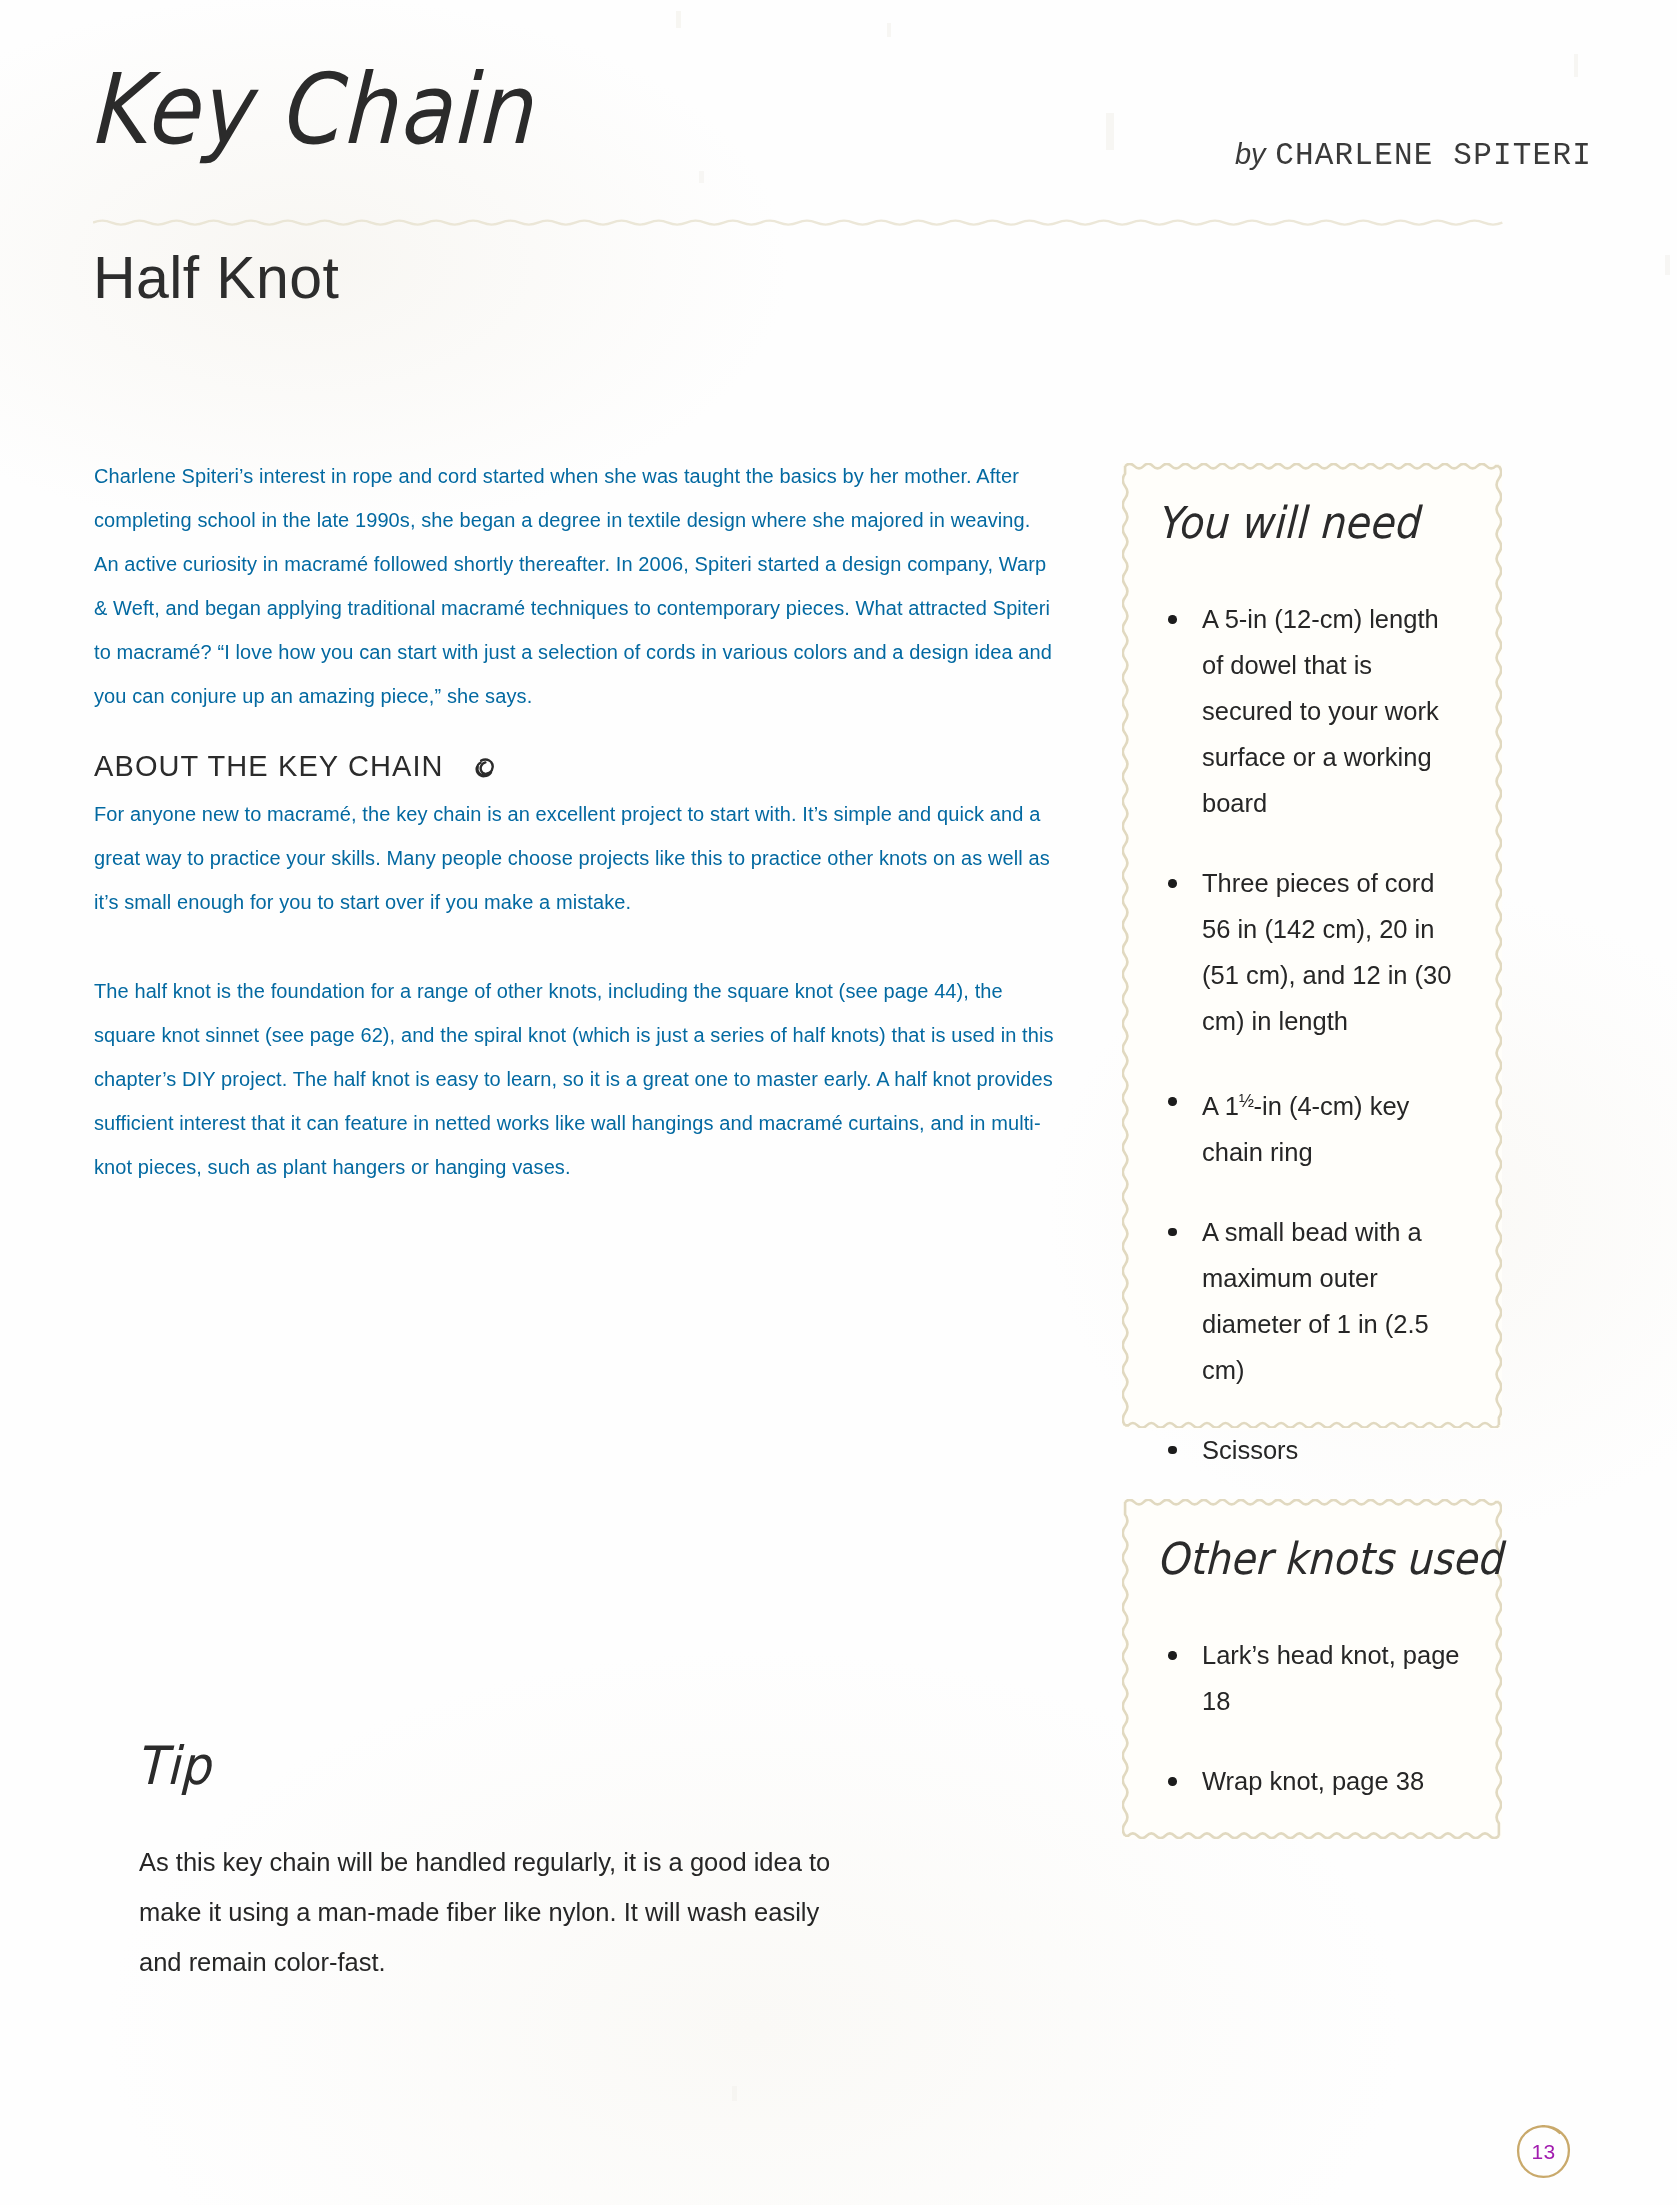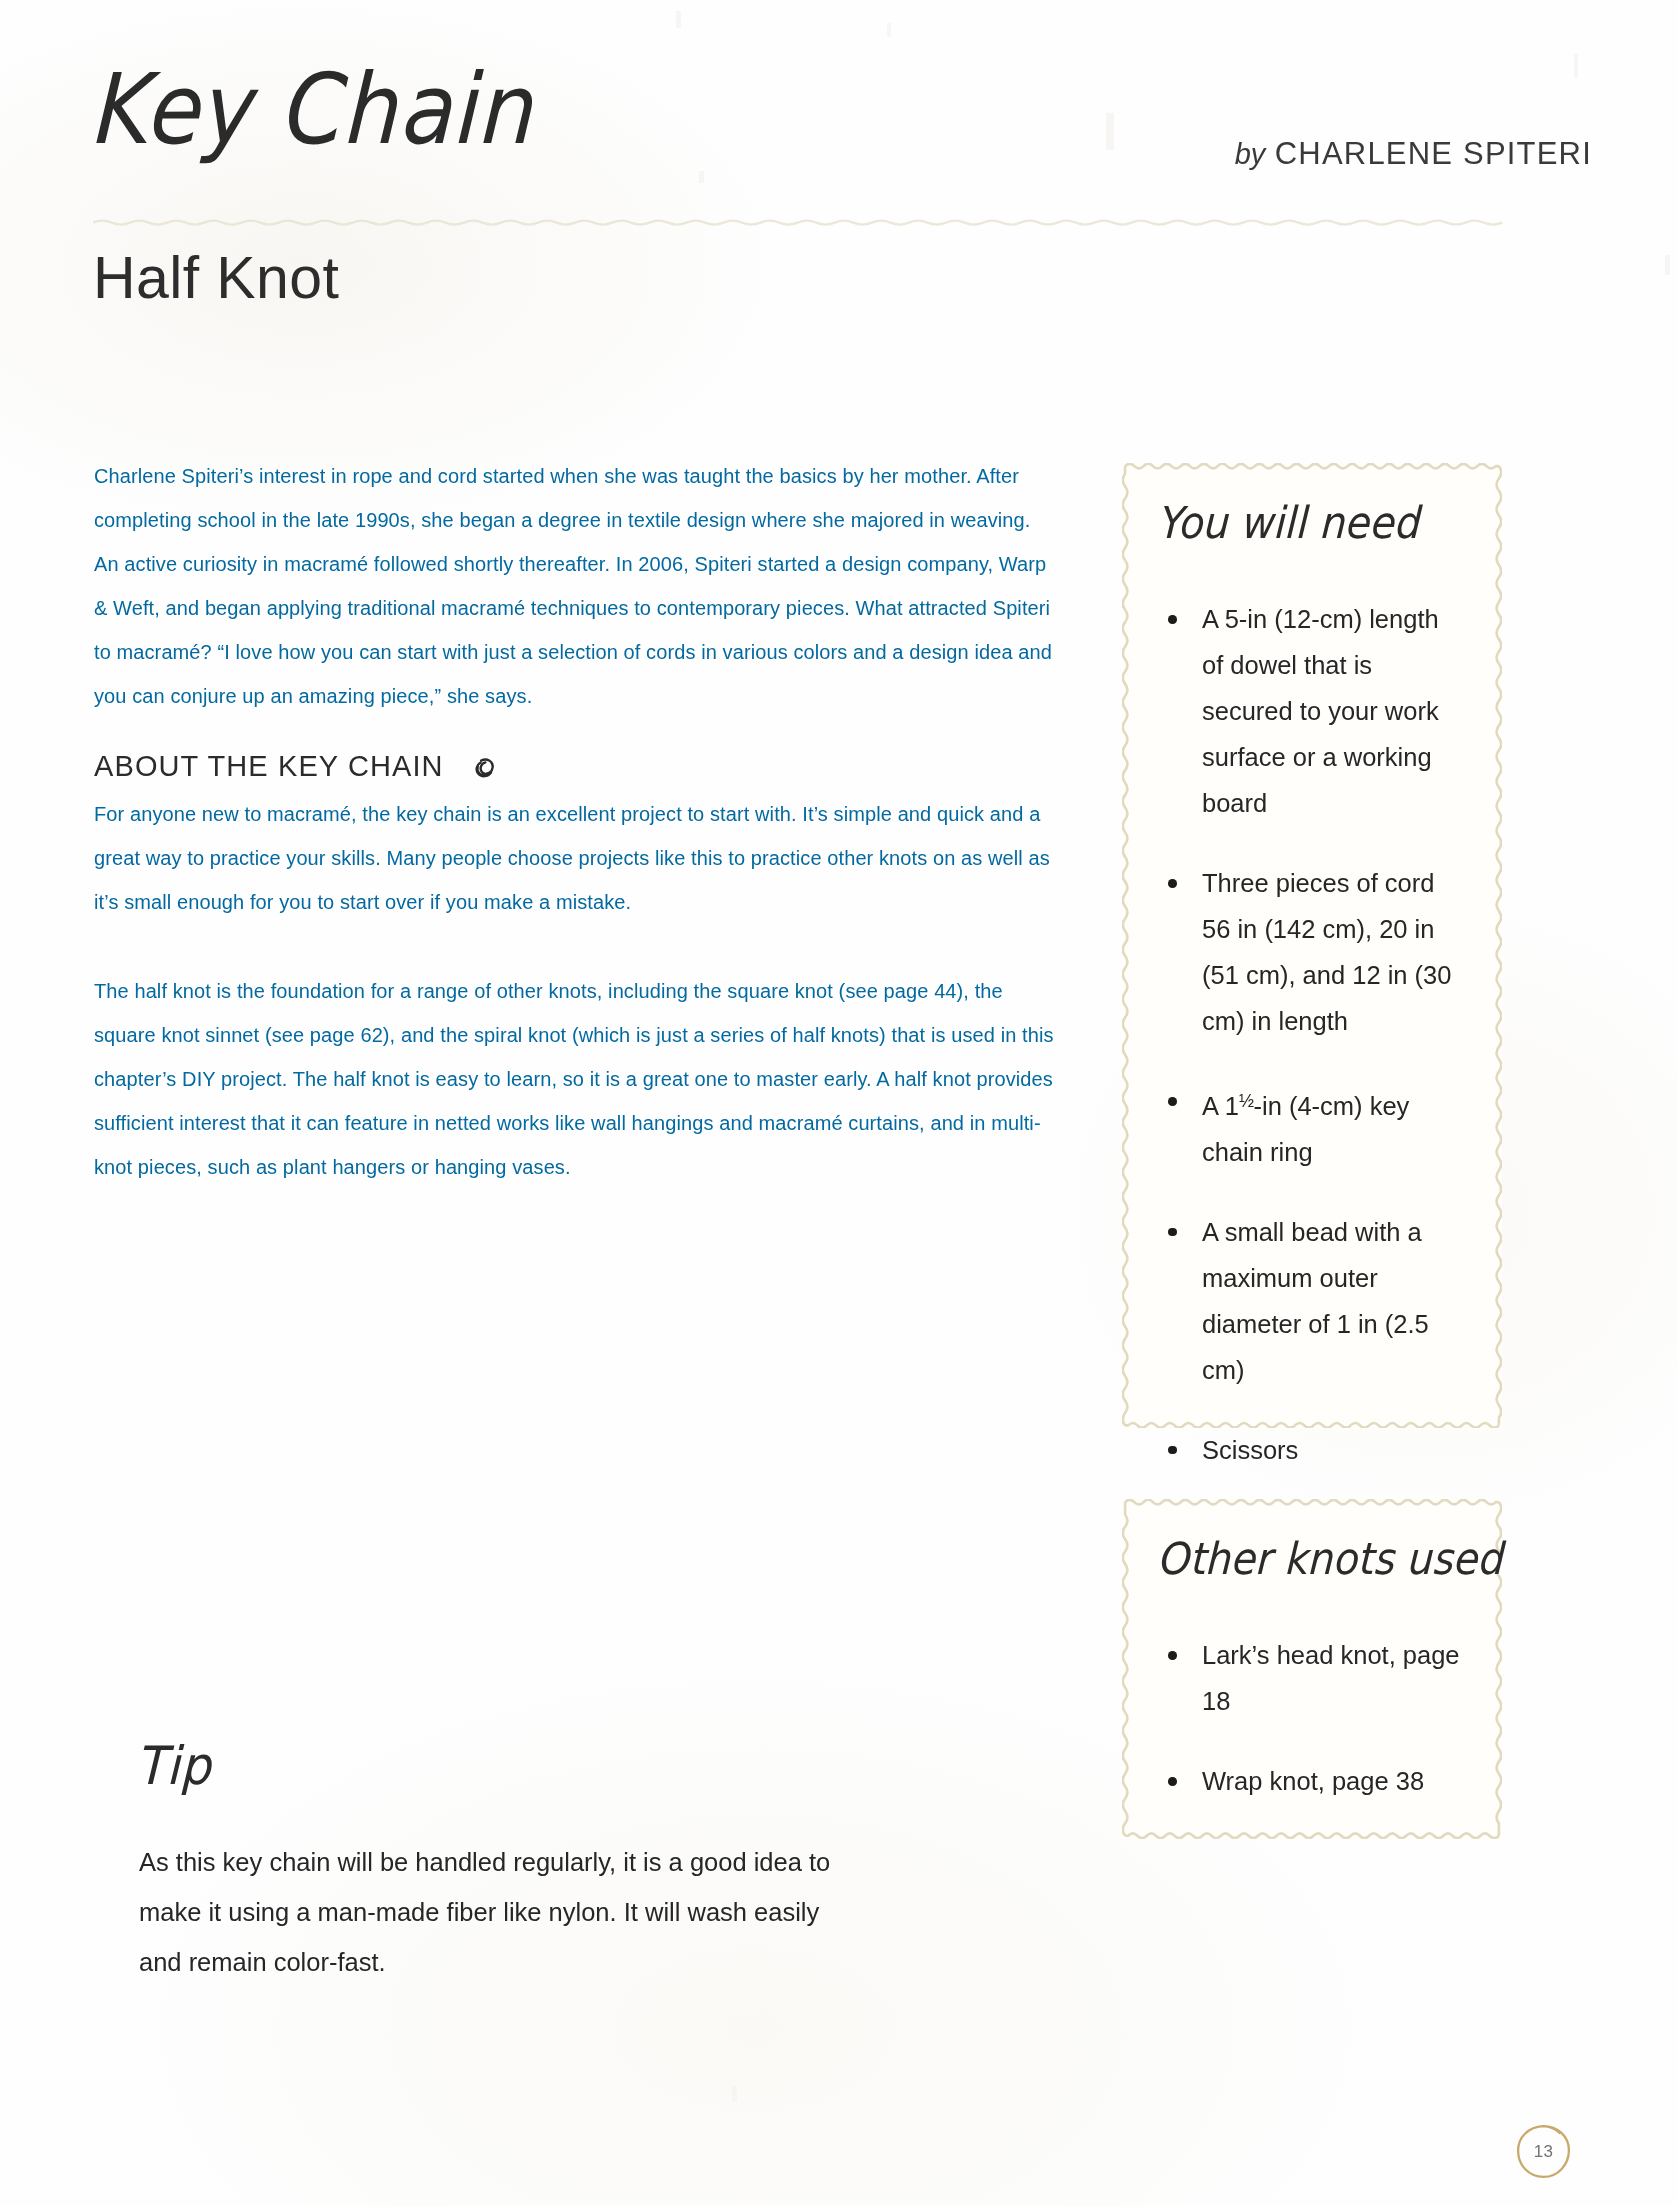--- a/index.html
+++ b/index.html
@@ -65,21 +65,21 @@
     letter-spacing: 0.9px;
     color: #3a3a3a;
     white-space: nowrap;
   }
   .byline .by {
     font-style: italic;
     font-size: 29px;
     letter-spacing: 0;
   }
   .byline .name {
-    font-family: Liberation Sans, sans-serif;
+    font-family: Liberation Mono, monospace;
     font-weight: 300;
     letter-spacing: 1.2px;
   }
 
   
   .rule {
     position: absolute;
     left: 93px;
     top: 218px;
     width: 1414px;
@@ -236,23 +236,23 @@
     display: flex;
     align-items: center;
     justify-content: center;
   }
   .page-num svg {
     position: absolute;
     inset: 0;
   }
   .page-num .num {
     position: relative;
-    font-size: 17px;
+    font-size: 21px;
     font-weight: 400;
-    color: #737373;
+    color: #a21caf;
     font-family: "Liberation Sans", sans-serif;
     letter-spacing: 0.4px;
   }
 
   
   .scan-mark {
     position: absolute;
     background: #f0eee8;
     pointer-events: none;
   }

